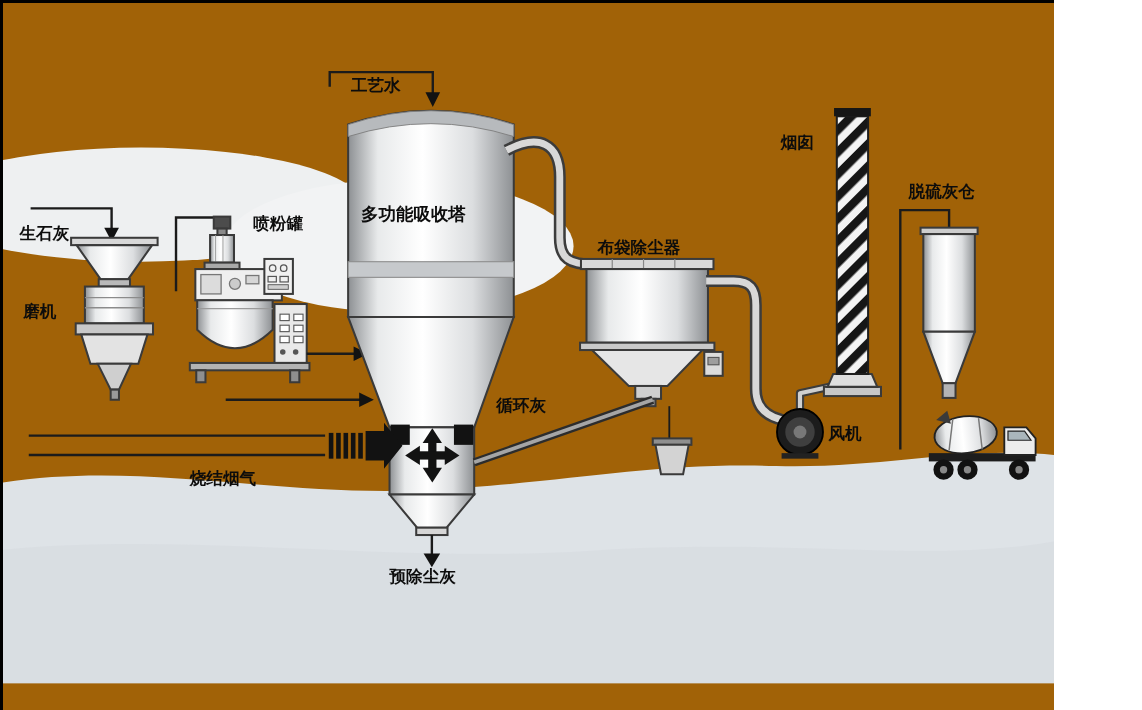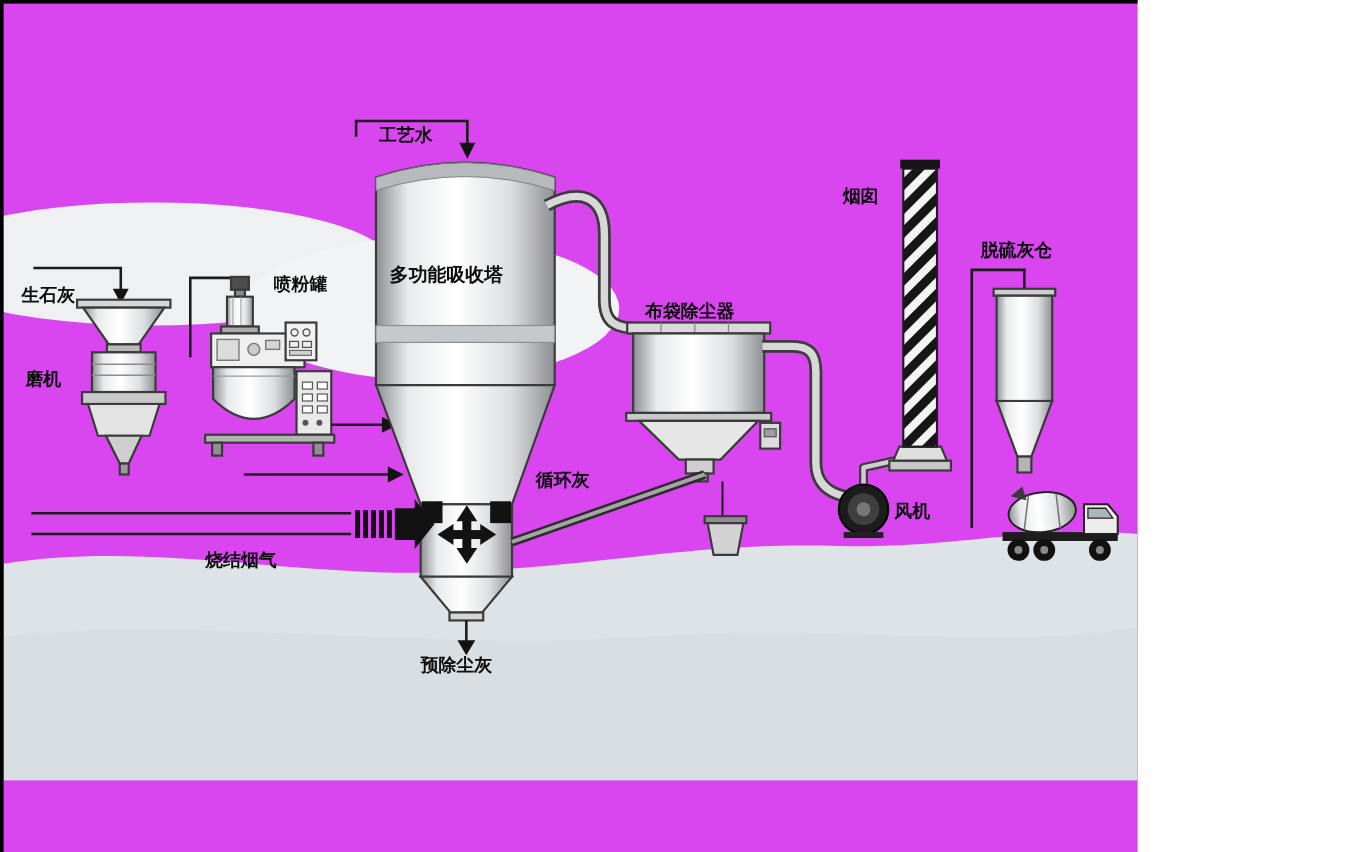--- a/index.html
+++ b/index.html
@@ -1,18 +1,18 @@
 <!DOCTYPE html>
 <html><head>
 <meta charset="utf-8">
 <style>
   html,body{margin:0;padding:0;background:#ffffff;}
   .stage{
-    position:relative;width:948px;height:710px;box-sizing:border-box;
-    background:#d946ef;border-top:3px solid #000;border-left:3px solid #000;
+    position:relative;width:1054px;height:710px;box-sizing:border-box;
+    background:#a16207;border-top:3px solid #000;border-left:3px solid #000;
     overflow:hidden;font-family:"Liberation Sans",sans-serif;
   }
   .stage svg{display:block;width:100%;height:100%;}
   .lbl{font-family:"Liberation Sans",sans-serif;font-weight:bold;font-size:18px;fill:#0c0c0c;}
   .lbl-lg{font-size:19px;}
   .ln{stroke:#1b1b1b;stroke-width:2.6;fill:none;}
   .eq{stroke:#3a3a3a;stroke-width:2.2;}
   .dark{fill:#121212;stroke:none;}
   .pipe-o{stroke:#3c3c3c;stroke-width:13;fill:none;stroke-linejoin:round;}
   .pipe-i{stroke:#d8d8d8;stroke-width:7.5;fill:none;stroke-linejoin:round;}

